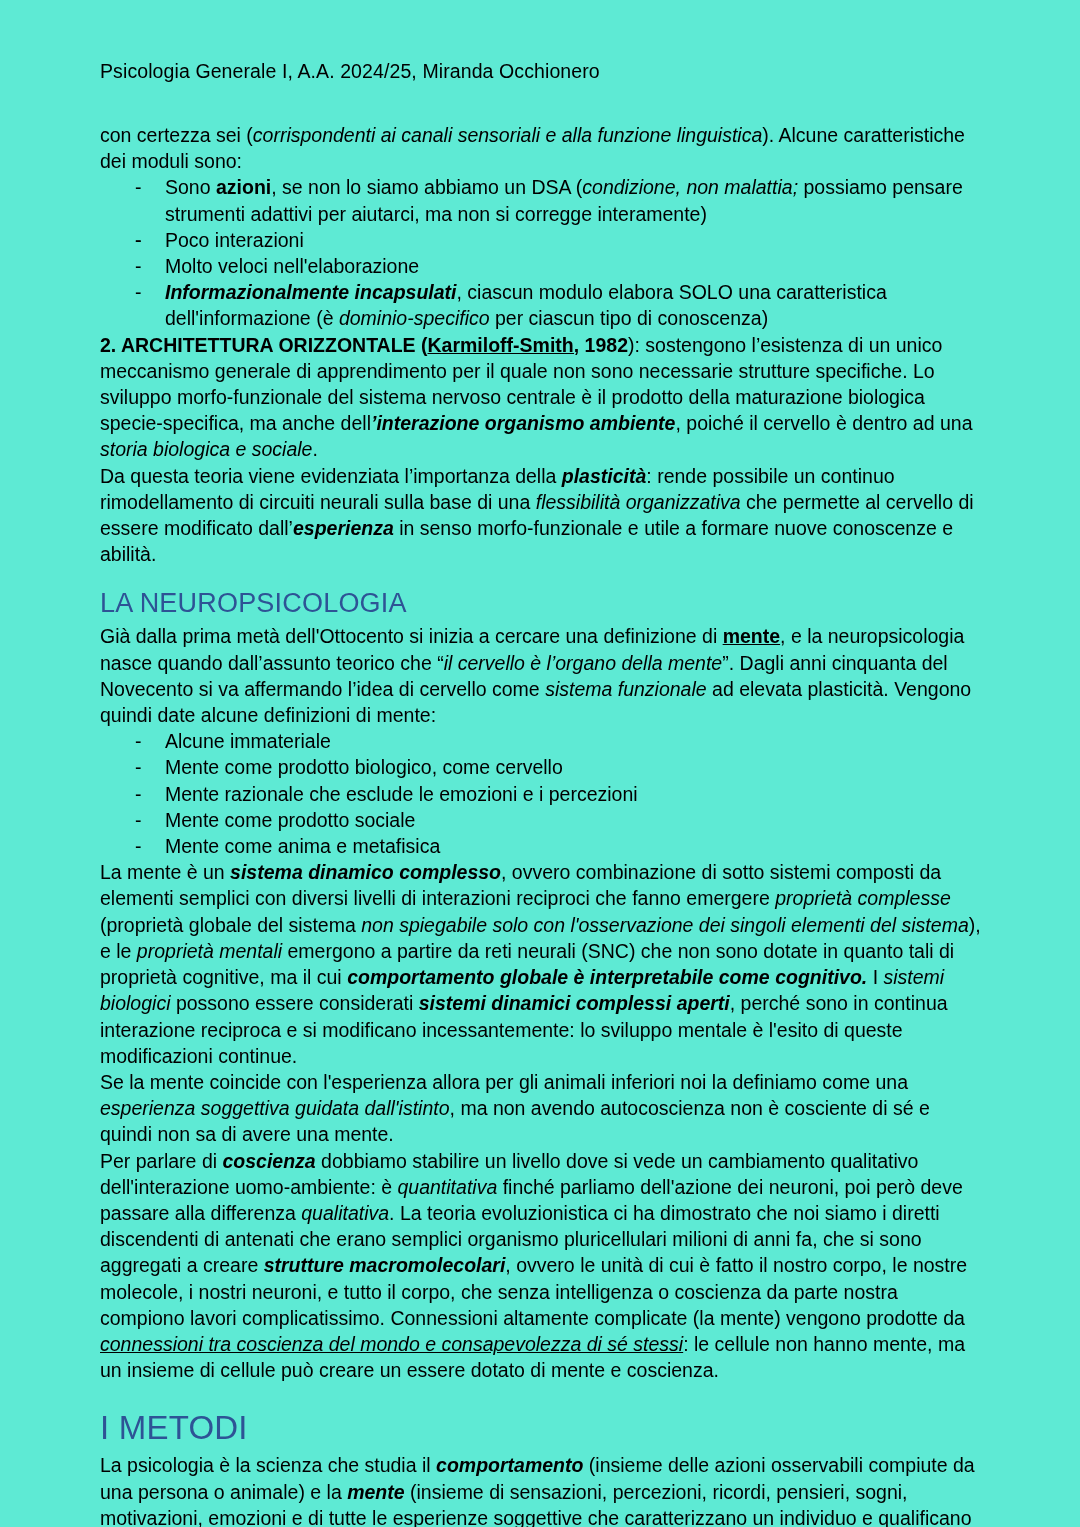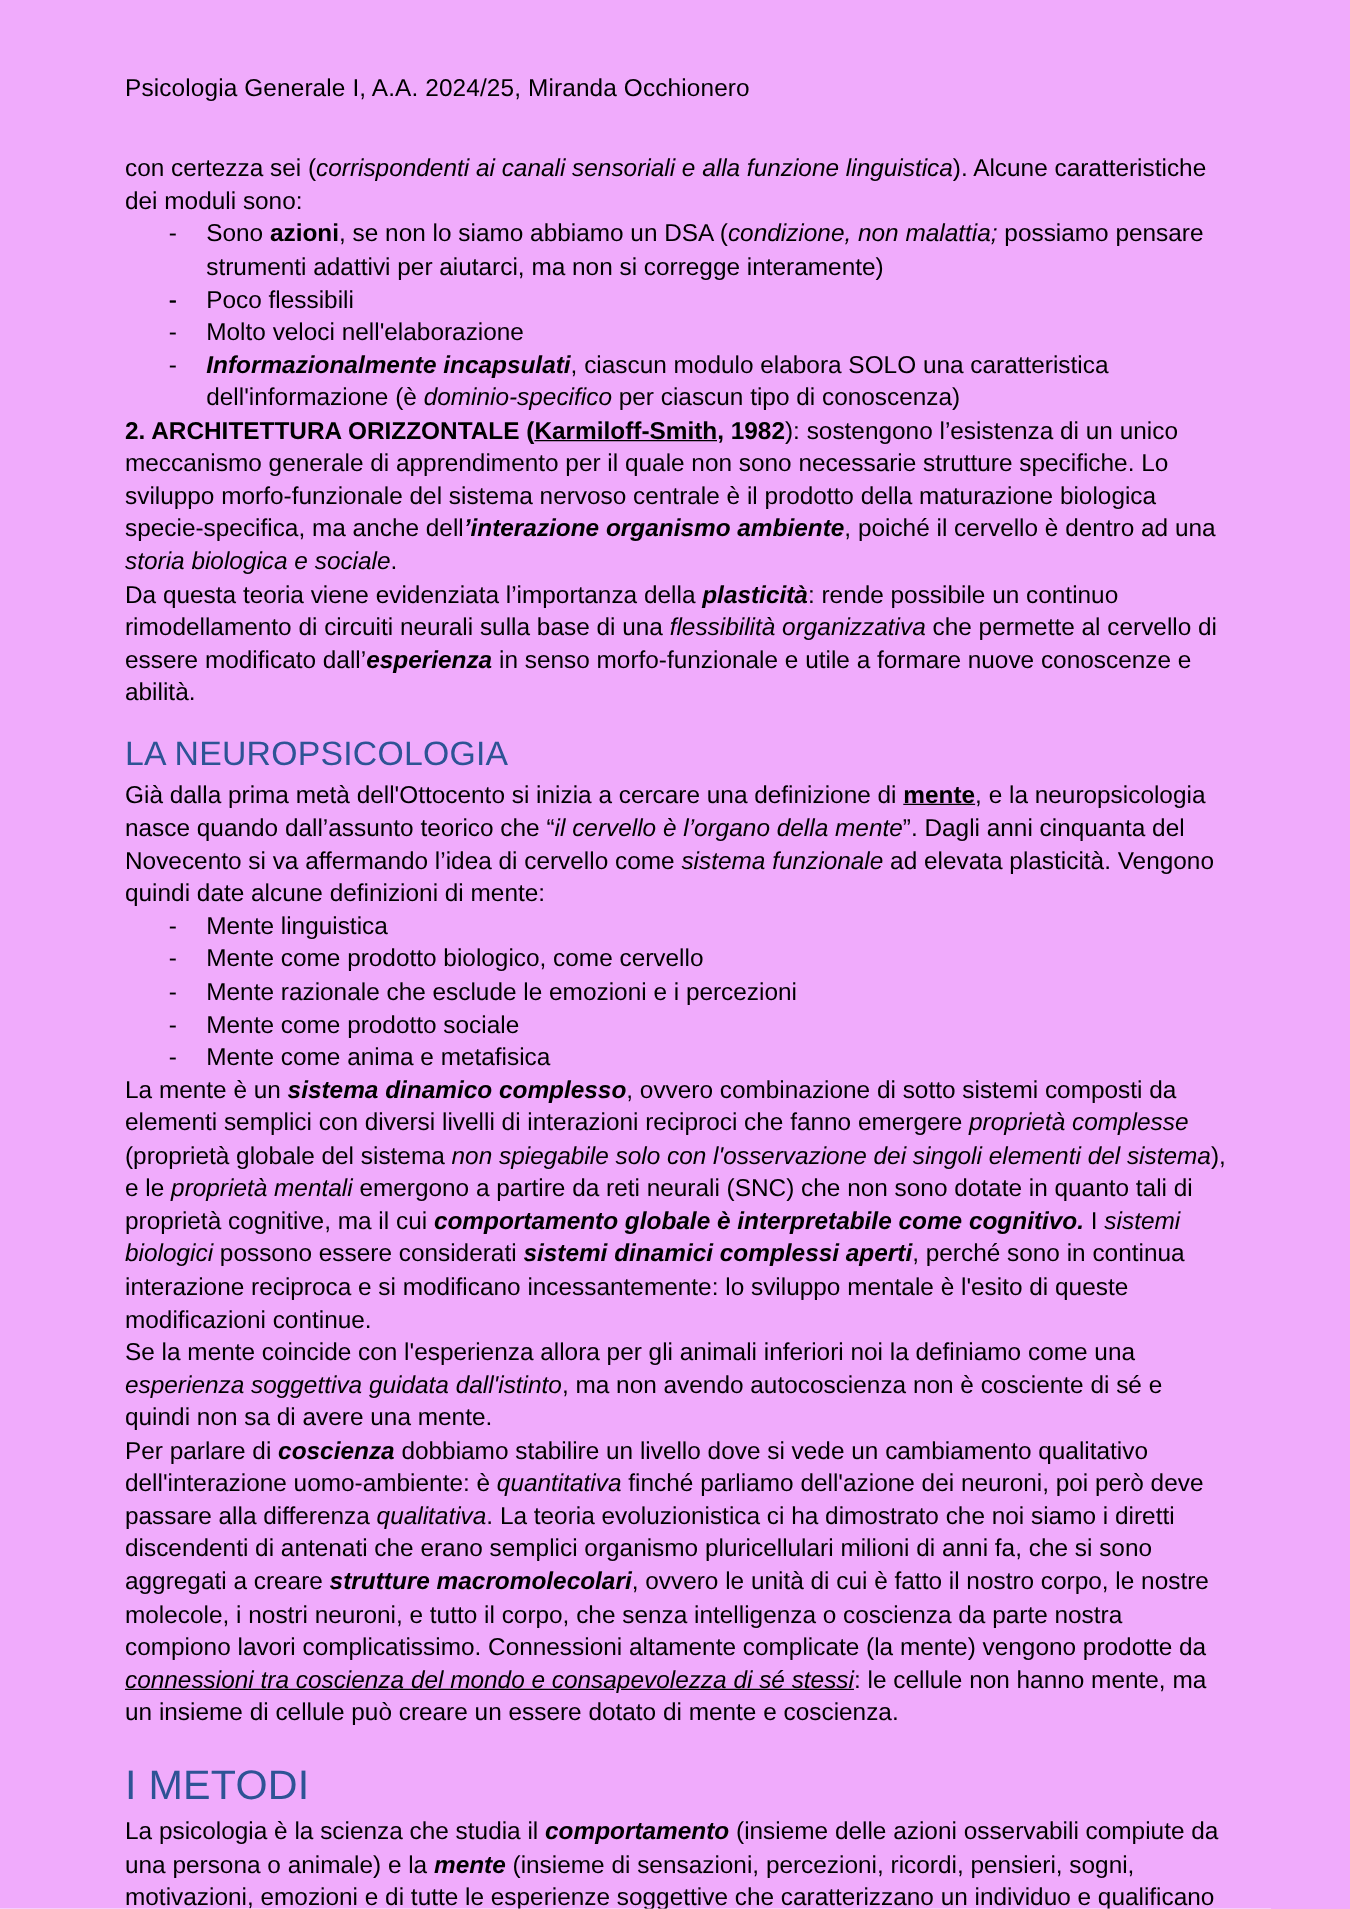--- a/index.html
+++ b/index.html
@@ -11,21 +11,21 @@
     width: 1080px;
     height: 1527px;
     font-family: "Liberation Sans", sans-serif;
     color: #000000;
     -webkit-font-smoothing: antialiased;
   }
   .page {
     position: relative;
     width: 1080px;
     height: 1527px;
-    background: #f0abfc;
+    background: #5eead4;
     box-sizing: border-box;
     padding: 0;
     overflow: hidden;
   }
   .content {
     position: absolute;
     left: 100px;
     top: 58px;
     width: 885px;
   }
@@ -88,35 +88,35 @@
 <div class="page">
   <div class="content">
 
     <div class="running-head">Psicologia Generale I, A.A. 2024/25, Miranda Occhionero</div>
 
     <p class="body-text"><span>con certezza sei (</span><i>corrispondenti ai canali sensoriali e alla funzione linguistica</i><span>). Alcune caratteristiche dei moduli sono:</span></p>
 
     <ul class="dash-list">
       <li><span class="dash">-</span><span><span>Sono </span><b>azioni</b><span>, se non lo siamo abbiamo un DSA (</span><i>condizione, non malattia;</i><span> possiamo pensare strumenti adattivi per aiutarci, ma non si corregge interamente)</span></span></li>
       <li><span class="dash">-</span></li>
-      <li><span class="dash">-</span><span>Poco flessibili</span></li>
+      <li><span class="dash">-</span><span>Poco interazioni</span></li>
       <li><span class="dash">-</span><span>Molto veloci nell'elaborazione</span></li>
       <li><span class="dash">-</span><span><span class="bi">Informazionalmente incapsulati</span><span>, ciascun modulo elabora SOLO una caratteristica dell'informazione (è </span><i>dominio-specifico</i><span> per ciascun tipo di conoscenza)</span></span></li>
     </ul>
 
     <p class="body-text"><b>2. ARCHITETTURA ORIZZONTALE</b><b> (</b><span class="bu">Karmiloff-Smith,</span><b> 1982</b><span>): sostengono l’esistenza di un unico meccanismo generale di apprendimento per il quale non sono necessarie strutture specifiche. Lo sviluppo morfo-funzionale del sistema nervoso centrale è il prodotto della maturazione biologica specie-specifica, ma anche dell</span><span class="bi">’interazione organismo ambiente</span><span>, poiché il cervello è dentro ad una </span><i>storia biologica e sociale</i><span>.</span></p>
 
     <p class="body-text"><span>Da questa teoria viene evidenziata l’importanza della </span><span class="bi">plasticità</span><span>: rende possibile un continuo rimodellamento di circuiti neurali sulla base di una </span><i>flessibilità organizzativa</i><span> che permette al cervello di essere modificato dall’</span><span class="bi">esperienza</span><span> in senso morfo-funzionale e utile a formare nuove conoscenze e abilità.</span></p>
 
     <h2 class="heading-blue">LA NEUROPSICOLOGIA</h2>
 
     <p class="body-text"><span>Già dalla prima metà dell'Ottocento si inizia a cercare una definizione di </span><span class="bu">mente</span><span>, e la neuropsicologia nasce quando dall’assunto teorico che “</span><i>il cervello è l’organo della mente</i><span>”. Dagli anni cinquanta del Novecento si va affermando l’idea di cervello come </span><i>sistema funzionale</i><span> ad elevata plasticità. Vengono quindi date alcune definizioni di mente:</span></p>
 
     <ul class="dash-list">
-      <li><span class="dash">-</span><span>Mente linguistica</span></li>
+      <li><span class="dash">-</span><span>Alcune immateriale</span></li>
       <li><span class="dash">-</span><span>Mente come prodotto biologico, come cervello</span></li>
       <li><span class="dash">-</span><span>Mente razionale che esclude le emozioni e i percezioni</span></li>
       <li><span class="dash">-</span><span>Mente come prodotto sociale</span></li>
       <li><span class="dash">-</span><span>Mente come anima e metafisica</span></li>
     </ul>
 
     <p class="body-text"><span>La mente è un </span><span class="bi">sistema dinamico complesso</span><span>, ovvero combinazione di sotto sistemi composti da elementi semplici con diversi livelli di interazioni reciproci che fanno emergere </span><i>proprietà complesse</i><span> (proprietà globale del sistema </span><i>non spiegabile solo con l'osservazione dei singoli elementi del sistema</i><span>), e le </span><i>proprietà mentali</i><span> emergono a partire da reti neurali (SNC) che non sono dotate in quanto tali di proprietà cognitive, ma il cui </span><span class="bi">comportamento globale è interpretabile come cognitivo.</span><span> I </span><i>sistemi biologici</i><span> possono essere considerati </span><span class="bi">sistemi dinamici complessi aperti</span><span>, perché sono in continua interazione reciproca e si modificano incessantemente: lo sviluppo mentale è l'esito di queste modificazioni continue.</span></p>
 
     <p class="body-text"><span>Se la mente coincide con l'esperienza allora per gli animali inferiori noi la definiamo come una </span><i>esperienza soggettiva guidata dall'istinto</i><span>, ma non avendo autocoscienza non è cosciente di sé e quindi non sa di avere una mente.</span></p>
 

